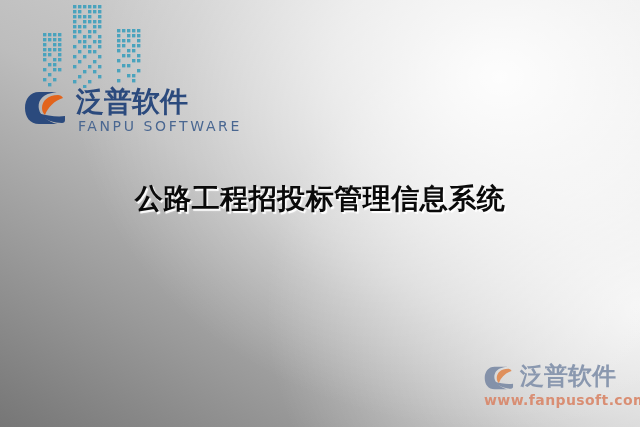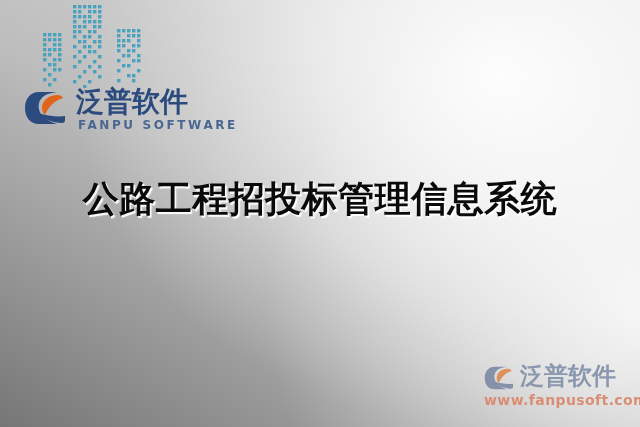--- a/index.html
+++ b/index.html
@@ -55,37 +55,37 @@
     font-weight: bold;
     color: #2b4a7d;
     letter-spacing: 0px;
     line-height: 32px;
     white-space: nowrap;
   }
   #brand-logo .en {
     position: absolute;
     left: 54px;
     top: 30px;
-    font-size: 12px;
-    font-weight: bold;
+    font-size: 14px;
+    font-weight: normal;
     color: #4a6791;
     letter-spacing: 2.6px;
     white-space: nowrap;
   }
 
   
   #headline {
     position: absolute;
     left: 0;
     top: 176px;
     width: 640px;
     text-align: center;
     color: #0a0a0a;
     font-weight: bold;
-    font-size: 36px;
+    font-size: 28px;
     line-height: 45px;
     letter-spacing: 0.5px;
     text-shadow: 1.5px 1.5px 0 rgba(255,255,255,0.85),
                  2px 2px 2px rgba(255,255,255,0.5);
     white-space: nowrap;
   }
   #headline .ln { display: block; }
 
   
   #watermark {

